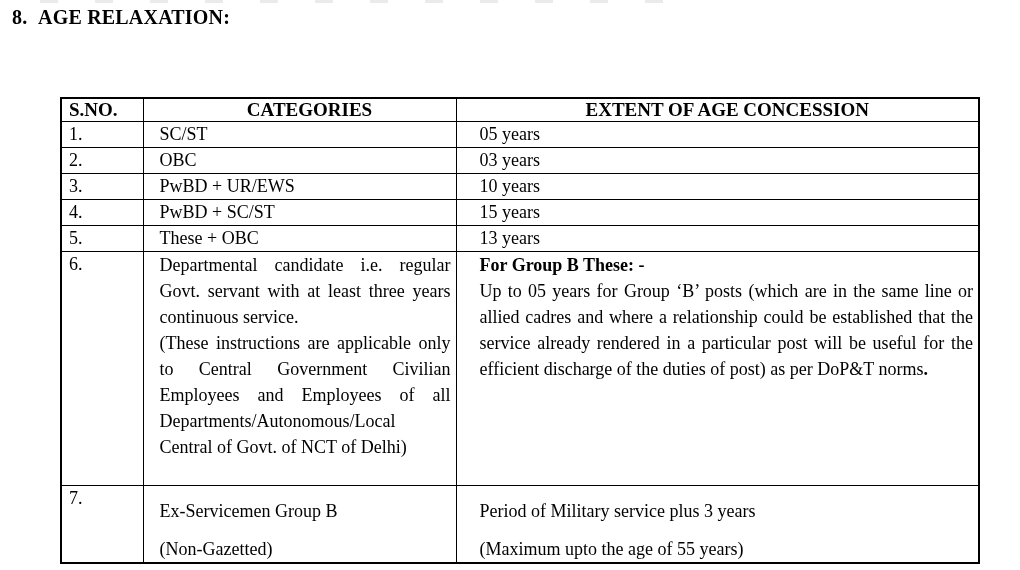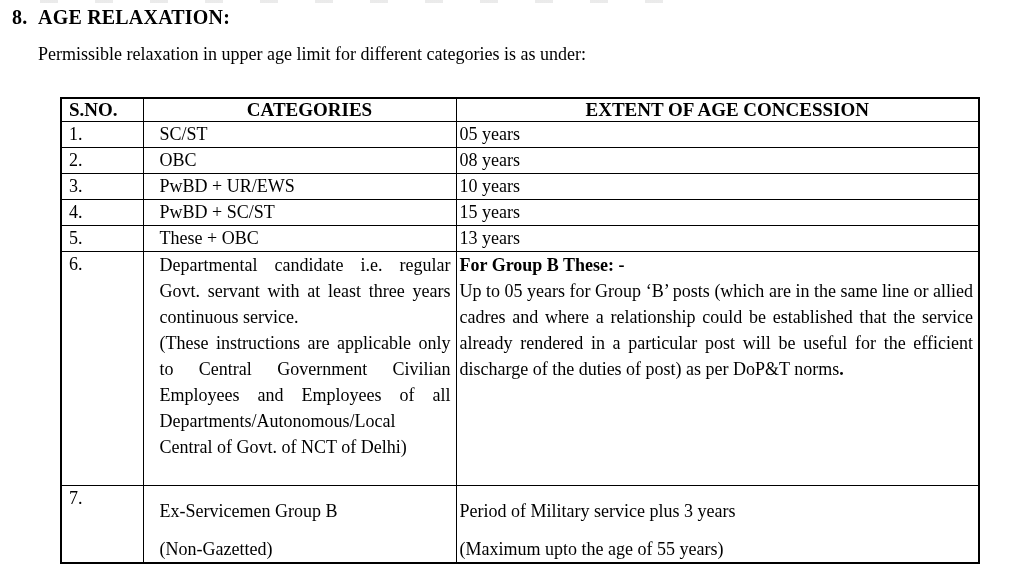--- a/index.html
+++ b/index.html
@@ -58,21 +58,21 @@
   .age-table th {
     font-weight: bold; font-size: 19px;
     text-align: center; line-height: 22px;
     white-space: nowrap;
     margin-left: 32px;
   }
   .age-table th.h-sno { text-align: left; padding-left: 7px; }
 
   td.c-sno { padding-left: 7px; line-height: 25px; }
   td.c-cat { padding-left: 16px; padding-right: 5px; line-height: 25px; }
-  td.c-ext { padding-left: 3px; padding-right: 5px; line-height: 25px; }
+  td.c-ext { padding-left: 23px; padding-right: 5px; line-height: 25px; }
 
   tr.r-six td.c-cat, tr.r-six td.c-ext { line-height: 26px; padding-top: 0; }
   tr.r-six p { text-align: justify; }
   p.bold-line { font-weight: bold; text-align: left; }
   .b { font-weight: bold; }
   .line { display: block; margin-top: 13px; }
 
   .note {
     position: absolute; left: 95px; top: 542px;
     font-size: 18px; white-space: nowrap;
@@ -82,21 +82,20 @@
 <body>
 
 <div class="page">
 
   <div class="top-artifact"></div>
 
   <div class="heading">
     <span class="hnum">8.</span><span>AGE RELAXATION:</span>
   </div>
 
-  <p class="intro">Permissible relaxation in upper age limit for different categories is as under:</p>
 
   <table class="age-table">
     <colgroup>
         <col class="c1">
         <col class="c2">
         <col class="c3">
       </colgroup>
     <thead>
       <tr>
         <th class="h-sno">S.NO.</th>
@@ -106,21 +105,21 @@
     </thead>
     <tbody>
       <tr class="r-std">
         <td class="c-sno">1.</td>
         <td class="c-cat">SC/ST</td>
         <td class="c-ext">05 years</td>
       </tr>
       <tr class="r-std">
         <td class="c-sno">2.</td>
         <td class="c-cat">OBC</td>
-        <td class="c-ext">08 years</td>
+        <td class="c-ext">03 years</td>
       </tr>
       <tr class="r-std">
         <td class="c-sno">3.</td>
         <td class="c-cat">PwBD + UR/EWS</td>
         <td class="c-ext">10 years</td>
       </tr>
       <tr class="r-std">
         <td class="c-sno">4.</td>
         <td class="c-cat">PwBD + SC/ST</td>
         <td class="c-ext">15 years</td>

